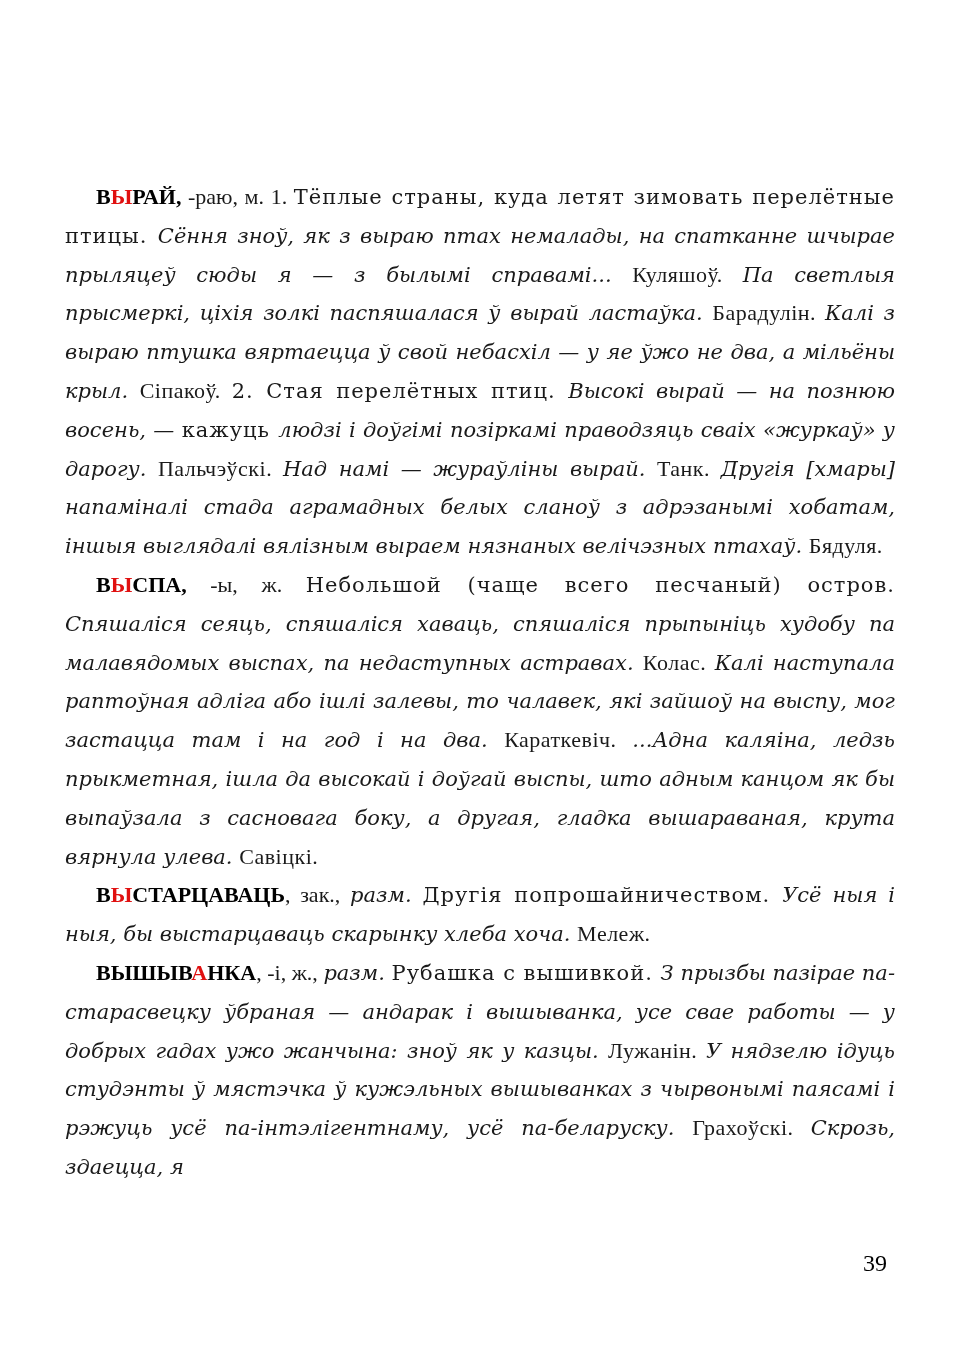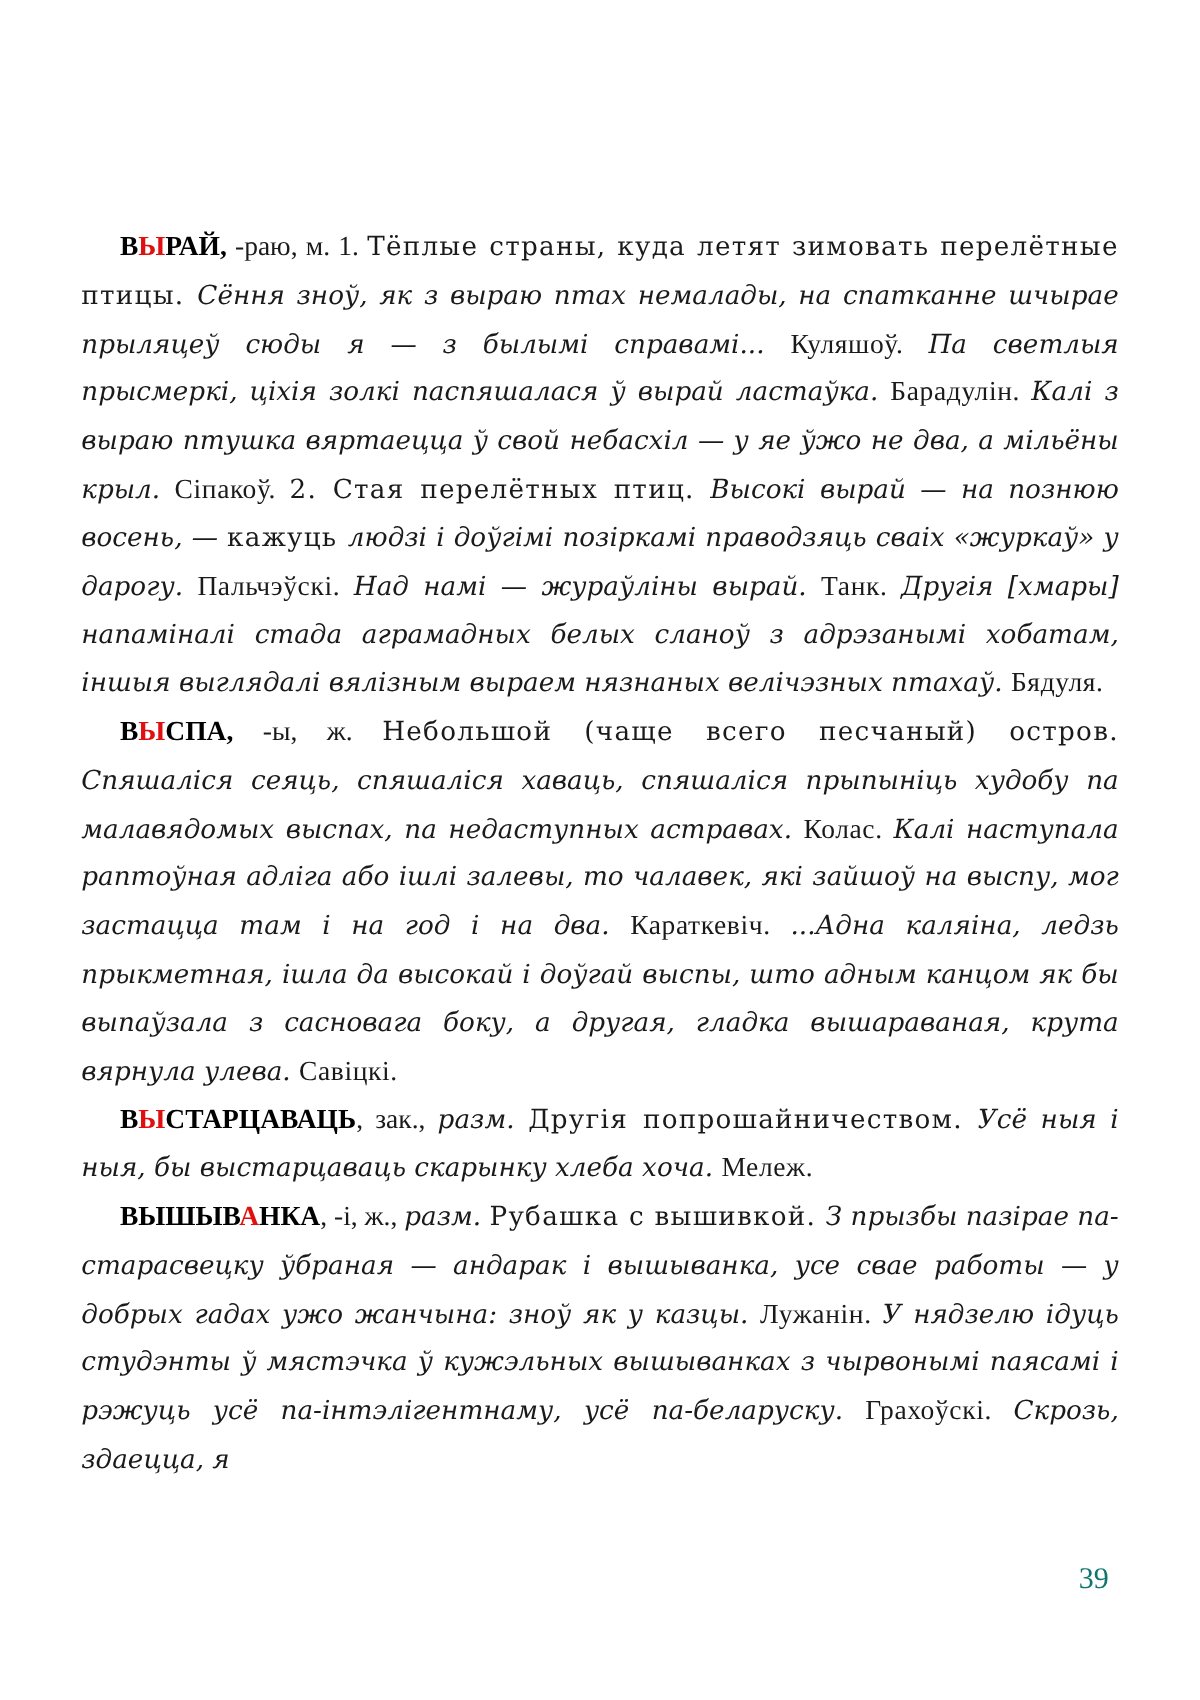--- a/index.html
+++ b/index.html
@@ -22,21 +22,21 @@
     .gram { font-family: "Liberation Serif", serif; font-size: 22px; }
     .it { font-style: italic; font-family: "DejaVu Serif", serif; }
     .def { letter-spacing: 1px; }
     .author { font-family: "Liberation Serif", serif; font-size: 22px; letter-spacing: 0.5px; }
     .page-number {
       position: absolute;
       left: 863px;
       top: 1250px;
       font-family: "Liberation Serif", serif;
       font-size: 24px;
-      color: #0f766e;
+      color: #000000;
     }
   </style>
 </head>
 <body>
 
 <div class="page">
   <p class="entry">
     <span class="hw"><span>В</span><span class="hl">Ы</span><span>РАЙ,</span></span><span class="body"><span class="gram"> -раю, м. 1. </span><span class="def">Тёплые страны, куда летят зимовать перелётные птицы. </span><span class="it">Сёння зноў, як з выраю птах немалады, на спатканне шчырае прыляцеў сюды я — з былымі справамі... </span><span class="author">Куляшоў. </span><span class="it"> Па светлыя прысмеркі, ціхія золкі паспяшалася ў вырай ластаўка. </span><span class="author">Барадулін. </span><span class="it"> Калі з выраю птушка вяртаецца ў свой небасхіл — у яе ўжо не два, а мільёны крыл. </span><span class="author">Сіпакоў. </span><span class="def"> 2. Стая перелётных птиц. </span><span class="it"> Высокі вырай — на познюю восень, — </span><span class="def">кажуць </span><span class="it"> людзі і доўгімі позіркамі праводзяць сваіх «журкаў» у дарогу. </span><span class="author">Пальчэўскі. </span><span class="it"> Над намі — жураўліны вырай. </span><span class="author">Танк. </span><span class="it"> Другія [хмары] напаміналі стада аграмадных белых сланоў з адрэзанымі хобатам, іншыя выглядалі вялізным выраем нязнаных велічэзных птахаў. </span><span class="author">Бядуля.</span></span>
   </p>
   <p class="entry">

